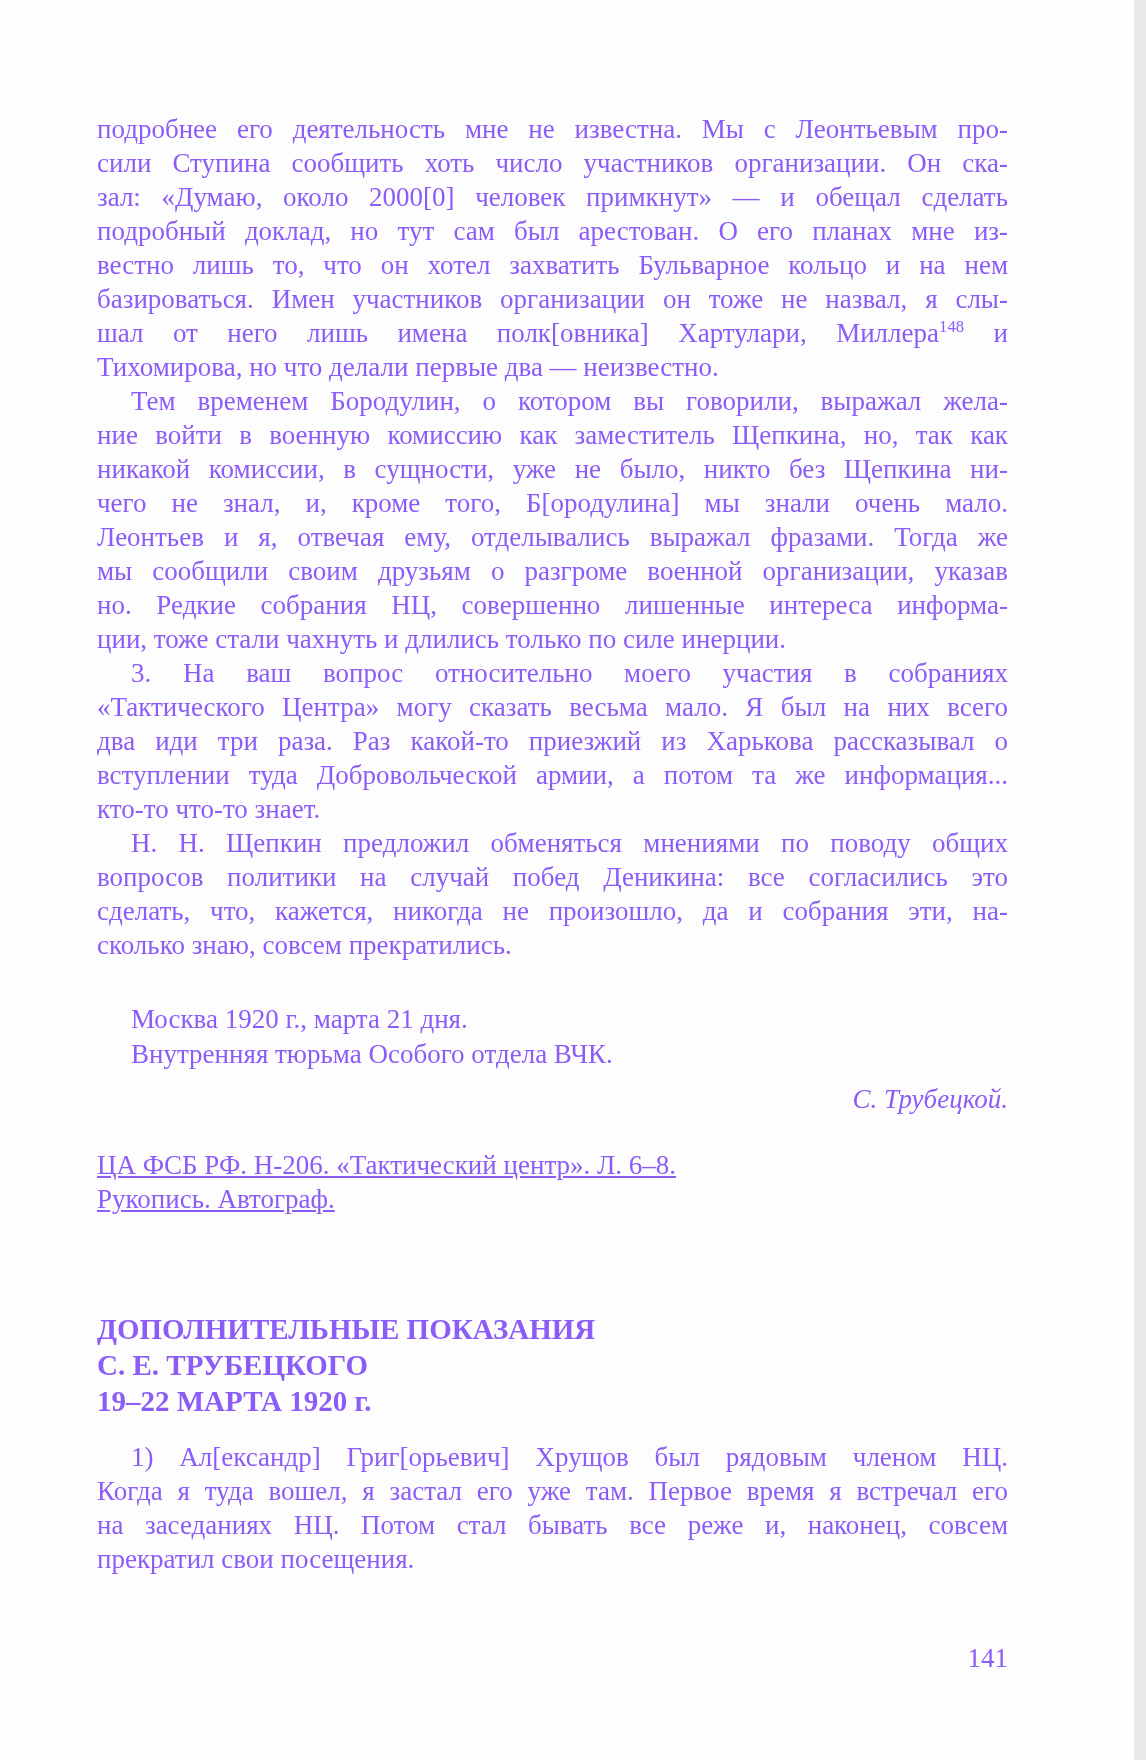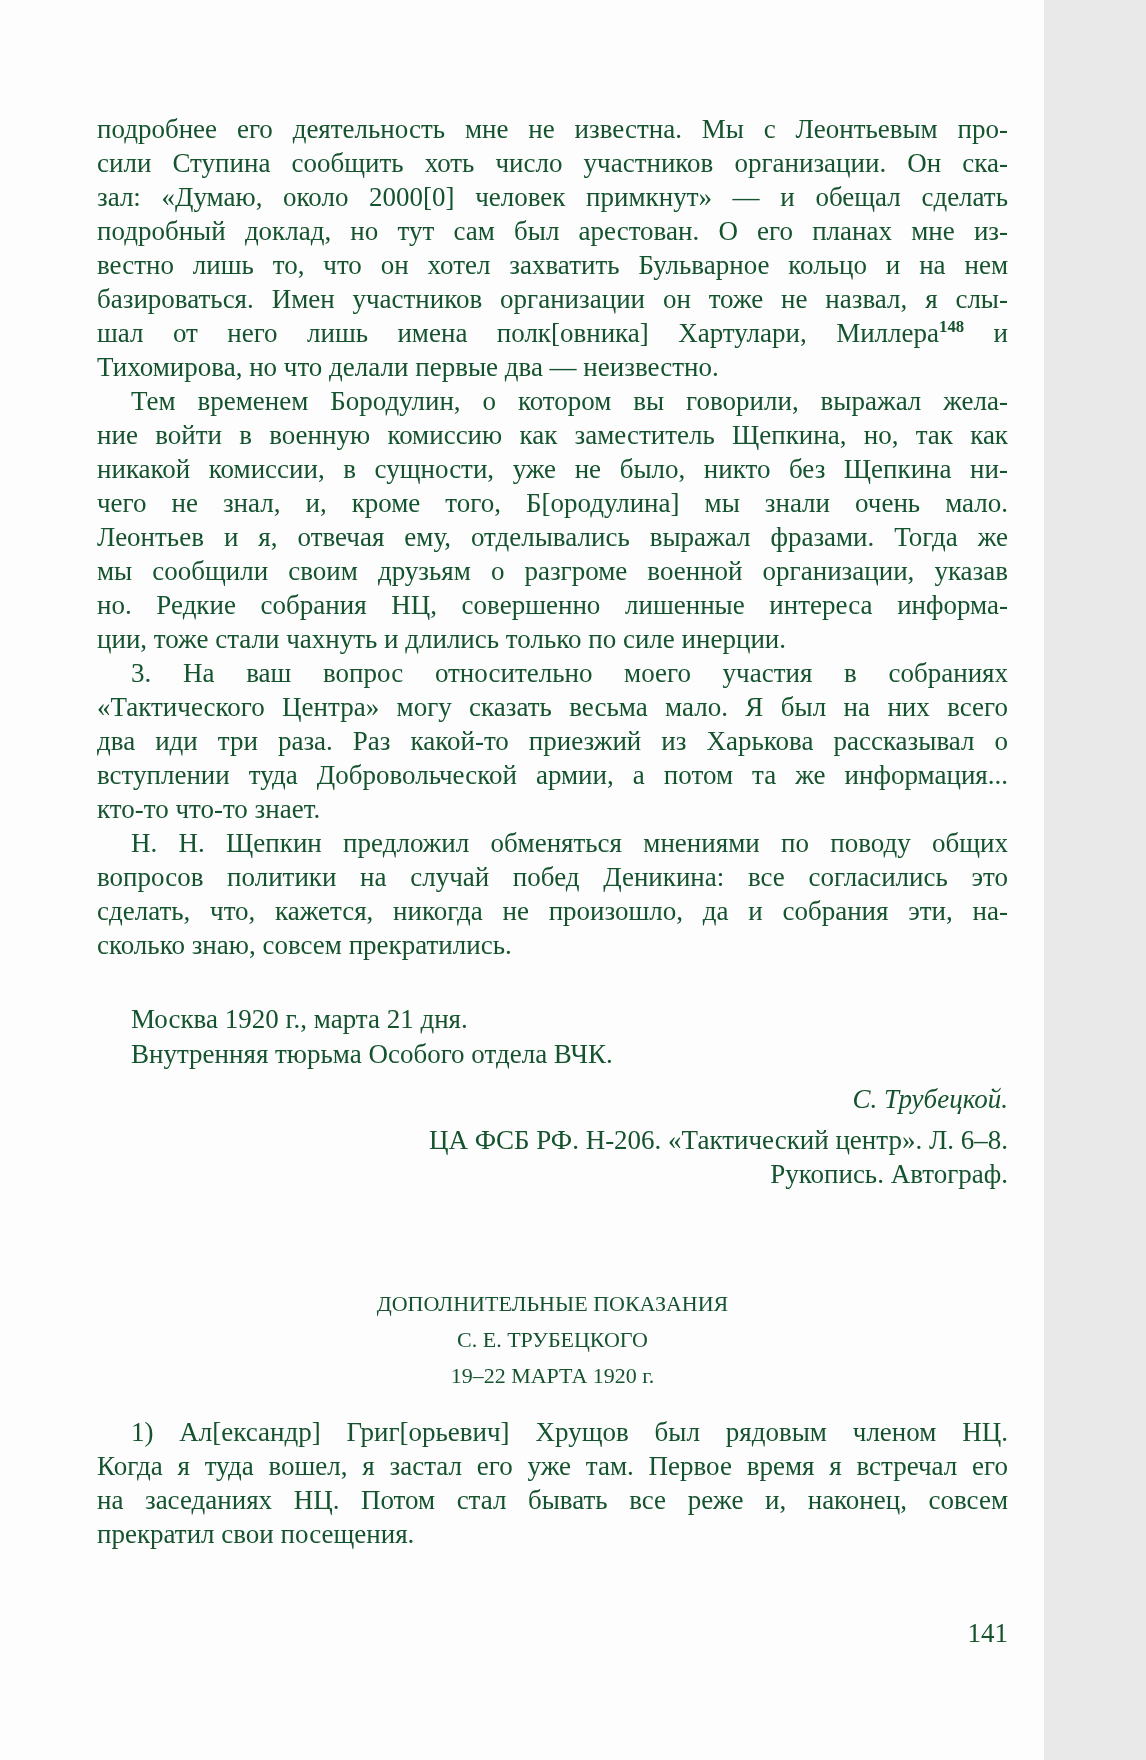--- a/index.html
+++ b/index.html
@@ -2,67 +2,67 @@
 <html><head>
 <meta charset="utf-8">
 <style>
   html, body { margin: 0; padding: 0; }
   body {
     background: #e9e9e9;
     font-family: "Liberation Serif", "DejaVu Serif", serif;
   }
   .page {
     position: relative;
-    width: 1044px;
+    width: 1134px;
     height: 1760px;
     background: #fdfdfd;
-    color: #14532d;
+    color: #8b5cf6;
     overflow: hidden;
   }
   .text-column {
     position: absolute;
     left: 97px;
     top: 112px;
     width: 911px;
     font-size: 27px;
     line-height: 34px;
   }
   .para { margin: 0; }
   .line {
     text-align: justify;
     text-align-last: justify;
     white-space: normal;
   }
   .line.last { text-align-last: left; }
   .line.indent { text-indent: 34px; }
-  sup { font-size: 0.62em; line-height: 0; vertical-align: super; font-weight: bold; }
+  sup { font-size: 0.62em; line-height: 0; vertical-align: super; }
 
   .date-line {
     margin-top: 40px;
     text-indent: 34px;
   }
   .place-line {
     margin-top: 1px;
     text-indent: 34px;
   }
   .signature {
     margin-top: 11px;
     text-align: right;
     font-style: italic;
   }
   .citation {
-    margin-top: 7px;
-    text-align: right;
+    margin-top: 32px;
+    text-decoration: underline;
   }
   .heading {
     margin: 95px 0 0 0;
-    font-size: 22px;
+    font-size: 29px;
     line-height: 36px;
-    font-weight: normal;
-    text-align: center;
+    font-weight: bold;
+    text-align: left;
   }
   .final-para { margin-top: 21px; }
   .page-number {
     margin-top: 65px;
     text-align: right;
   }
 </style>
 </head>
 <body>
 

